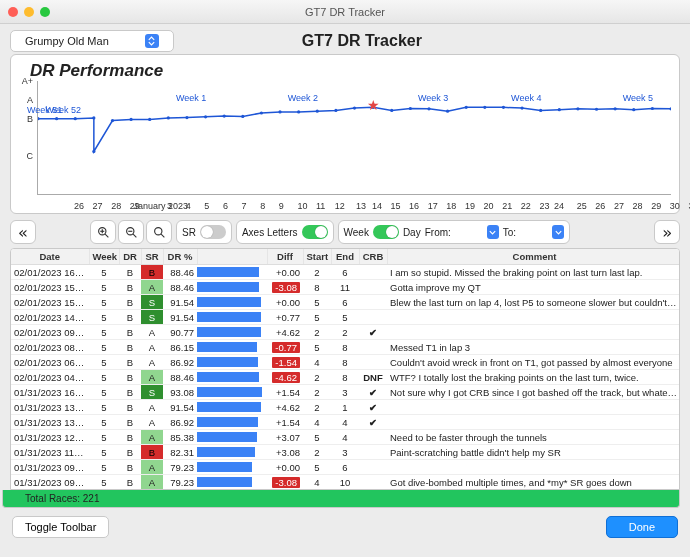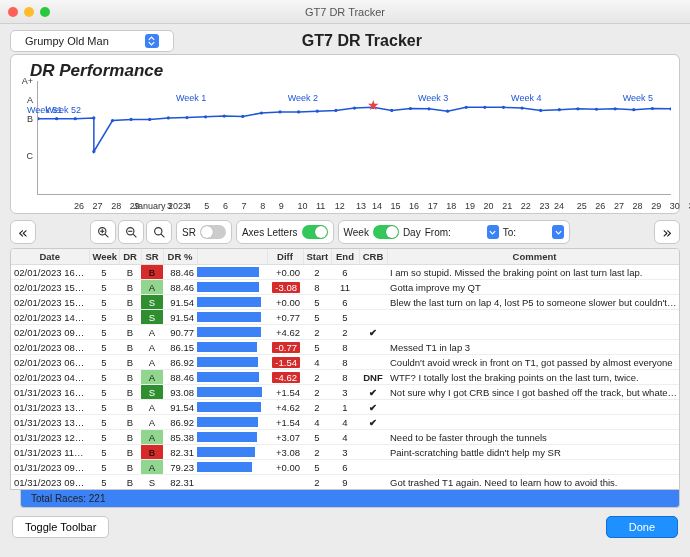--- a/index.html
+++ b/index.html
@@ -49,21 +49,21 @@
   th{background:#f2f2f2;border-bottom:1px solid #ddd;border-right:1px solid #e5e5e5;padding:2px 3px;text-align:center;font-weight:600;color:#333;}
   td{border-bottom:1px solid #eee;padding:1.5px 3px;text-align:center;white-space:nowrap;overflow:hidden;text-overflow:ellipsis;}
   td.l{text-align:left;} td.r{text-align:right;}
   .sr-B{background:var(--red);color:#000;font-weight:400;}
   .sr-A{background:var(--green);}
   .sr-S{background:var(--darkgreen);color:#fff;}
   .bar{height:10px;background:#3b82f6;display:block;}
   .barcell{padding:2px 0 2px 0;}
   .diff-neg{background:var(--red);color:#fff;display:inline-block;padding:0 3px;border-radius:1px;}
   .crb{font-weight:bold;}
-  .footer{margin:0 10px 0 20px;background:#3b82f6;border:1px solid var(--border);border-top:none;border-radius:0 0 4px 4px;font-size:10px;padding:3px 10px;}
+  .footer{margin:0 10px 0 2px;background:#22c55e;border:1px solid var(--border);border-top:none;border-radius:0 0 4px 4px;font-size:10px;padding:3px 22px;}
   .bottom{display:flex;justify-content:space-between;align-items:center;padding:8px 12px 8px 12px;}
   .macbtn{background:#fff;border:1px solid var(--border);border-radius:5px;padding:4px 12px;font-size:11px;cursor:pointer;}
   .done{background:var(--btn-blue);color:#fff;border:1px solid #0f6fd6;border-radius:5px;padding:4px 22px;font-size:11px;cursor:pointer;}
   .chev{font-family:Menlo,monospace;}
   svg.icon{width:13px;height:13px;stroke:#333;stroke-width:1.4;fill:none;}
 </style>
 </head>
 <body>
 
 <div class="titlebar">
@@ -496,20 +496,35 @@
           <td class="barcell">
             <span class="bar" style="width: 79.23%;"></span>
           </td>
           <td class="r">+0.00</td>
           <td>5</td>
           <td>6</td>
           <td class="crb"></td>
           <td class="l"></td>
         </tr>
         <tr>
+          <td class="l">01/31/2023 09:22</td>
+          <td>5</td>
+          <td>B</td>
+          <td class="sr-A">A</td>
+          <td class="r">79.23</td>
+          <td class="barcell">
+            <span class="bar" style="width: 79.23%;"></span>
+          </td>
+          <td class="r"><span class="diff-neg">-3.08</span></td>
+          <td>4</td>
+          <td>10</td>
+          <td class="crb"></td>
+          <td class="l">Got dive-bombed multiple times, and *my* SR goes down</td>
+        </tr>
+        <tr>
           <td class="l">01/31/2023 09:02</td>
           <td>5</td>
           <td>B</td>
           <td>S</td>
           <td class="r">82.31</td>
           <td class="barcell"></td>
           <td class="r"></td>
           <td>2</td>
           <td>9</td>
           <td class="crb"></td>

